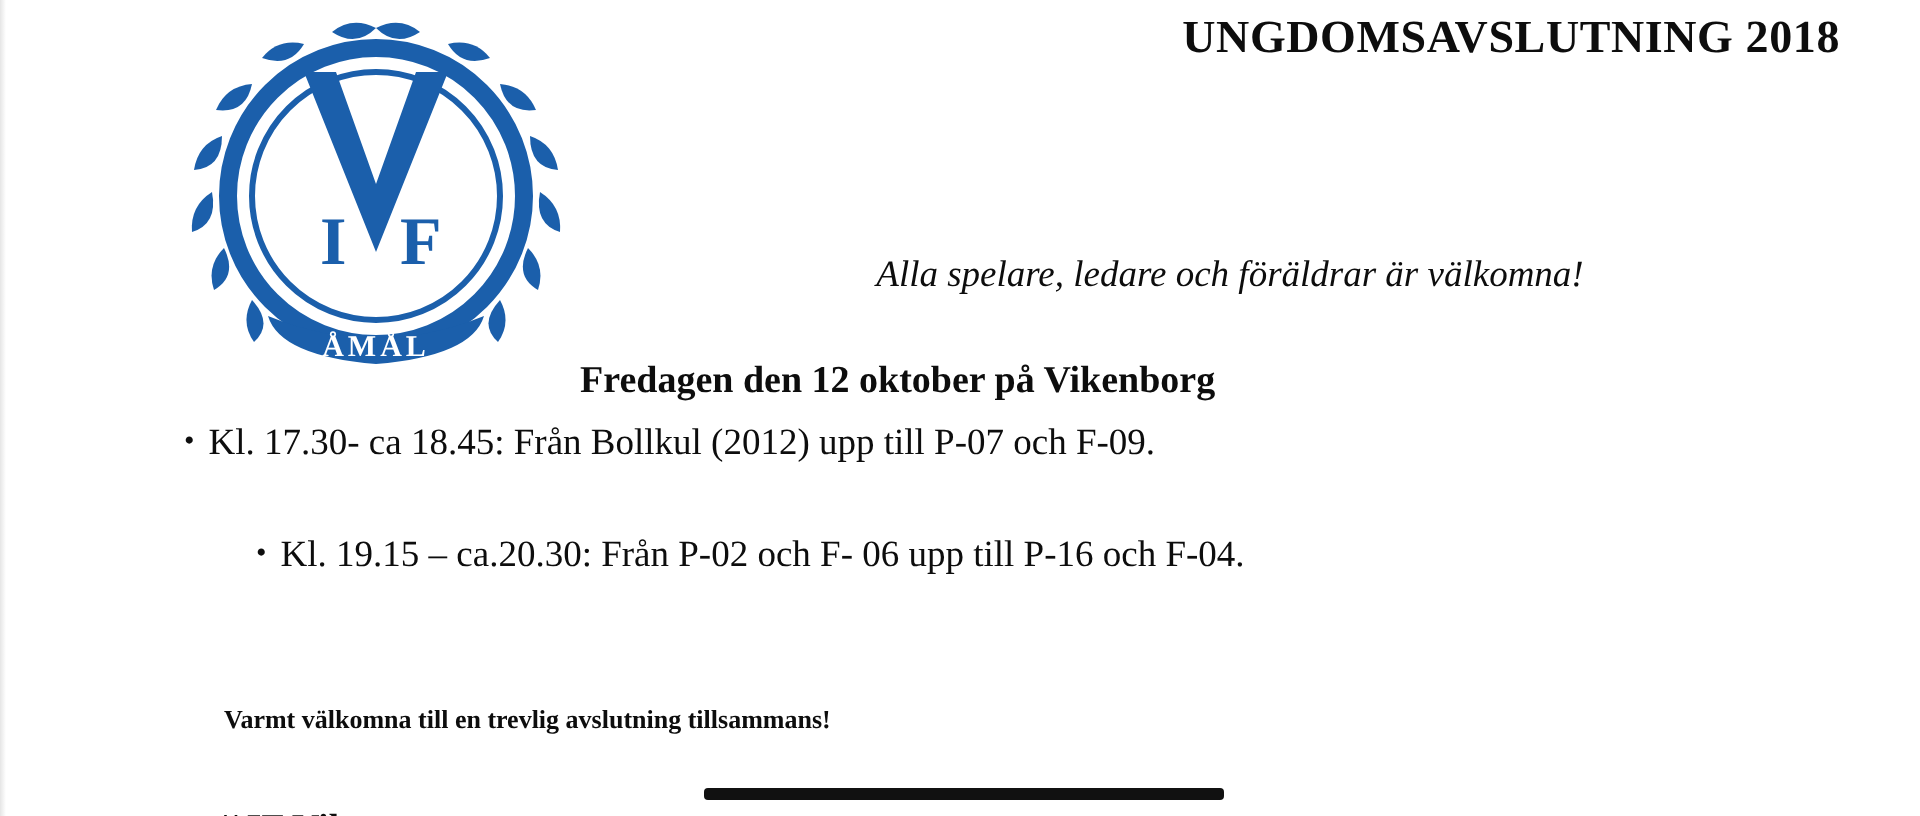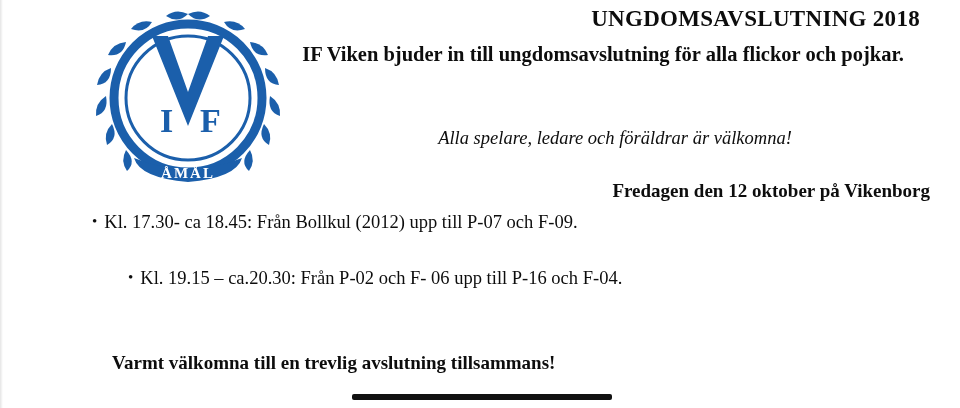--- a/index.html
+++ b/index.html
@@ -64,21 +64,21 @@
     text-align: center;
     font-size: 18.5px;
     font-weight: normal;
     font-style: italic;
   }
   .date-line {
     position: absolute;
     left: 290px;
     top: 180px;
     width: 640px;
-    text-align: right;
+    text-align: left;
     font-size: 19px;
     font-weight: bold;
   }
 
   .bullet-row {
     position: absolute;
     font-size: 18.5px;
     font-weight: normal;
     display: flex;
     align-items: baseline;
@@ -102,21 +102,21 @@
     position: absolute;
     left: 108px;
     top: 320px;
     font-size: 18.5px;
     font-weight: normal;
   }
   .closing-2 {
     position: absolute;
     left: 112px;
     top: 352px;
-    font-size: 19px;
+    font-size: 13px;
     font-weight: bold;
   }
   .signature {
     position: absolute;
     left: 108px;
     top: 383px;
     font-size: 19px;
     font-weight: bold;
     margin-top: 21px;
   }
@@ -179,21 +179,20 @@
       <text x="72" y="132" font-family="Liberation Serif, serif" font-size="34" font-weight="bold" fill="#1b5fab">I</text>
       <text x="112" y="132" font-family="Liberation Serif, serif" font-size="34" font-weight="bold" fill="#1b5fab">F</text>
 
       <path d="M46 158 q54 22 108 0 q-6 20 -54 24 q-48 -4 -54 -24z" fill="#1b5fab"></path>
       <text x="100" y="178" text-anchor="middle" font-family="Liberation Serif, serif" font-size="15" font-weight="bold" fill="#ffffff" letter-spacing="2">ÅMÅL</text>
     </svg>
   </div>
 
   <div class="title">UNGDOMSAVSLUTNING 2018</div>
 
-  <div class="subtitle">IF Viken bjuder in till ungdomsavslutning för alla flickor och pojkar.</div>
 
   <div class="welcome">Alla spelare, ledare och föräldrar är välkomna!</div>
 
   <div class="date-line">Fredagen den 12 oktober på Vikenborg</div>
 
   <div class="bullet-row" id="bullet-1">
     <span class="dot">•</span>
     <span>Kl. 17.30- ca 18.45: Från Bollkul (2012) upp till P-07 och F-09.</span>
   </div>
 

